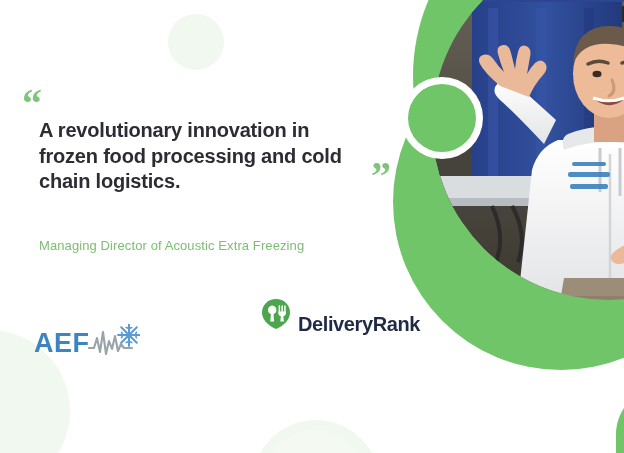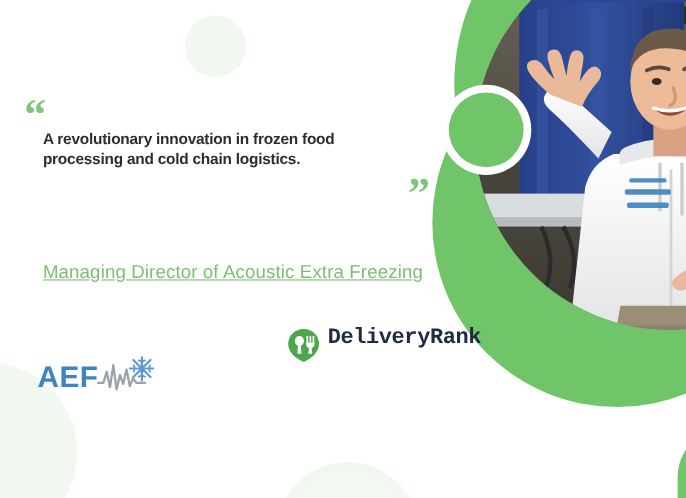--- a/index.html
+++ b/index.html
@@ -107,44 +107,43 @@
   }
   .quote-open  { left: 22px;  top: 84px;  font-size: 40px; }
   .quote-close { left: 371px; top: 156px; font-size: 40px; }
 
   .quote-text {
     position: absolute;
     left: 39px;
     top: 118px;
     width: 310px;
     color: #2C2C34;
-    font-size: 14px;
+    font-size: 20px;
     font-weight: 700;
     line-height: 1.28;
     letter-spacing: -0.2px;
   }
 
   .author-name {
     position: absolute;
     left: 39px;
     top: 221px;
     color: #23232B;
     font-size: 11.5px;
     font-weight: 700;
     letter-spacing: 0.55px;
   }
   .author-role {
     position: absolute;
     left: 39px;
     top: 238px;
     color: #7DBE72;
-    font-size: 17px;
+    font-size: 13px;
     font-weight: 400;
     letter-spacing: 0.1px;
-    text-decoration: underline;
   }
 
   
   .logo-aef {
     position: absolute;
     left: 34px;
     top: 292px;
     display: flex;
     align-items: center;
     margin-top: 32px;
@@ -156,22 +155,21 @@
     letter-spacing: 0.5px;
     line-height: 1;
   }
   .logo-aef-mark { margin-left: -2px; }
 
   .logo-dr {
     position: absolute;
     left: 261px;
     top: 298px;
     display: flex;
-    align-items: flex-start;
-    font-family: Liberation Mono, monospace;
+    align-items: flex-end;
   }
   .logo-dr-word {
     color: #1F2A44;
     font-size: 20px;
     font-weight: 700;
     letter-spacing: -0.4px;
     margin-left: 7px;
     line-height: 1;
   }
 </style>

